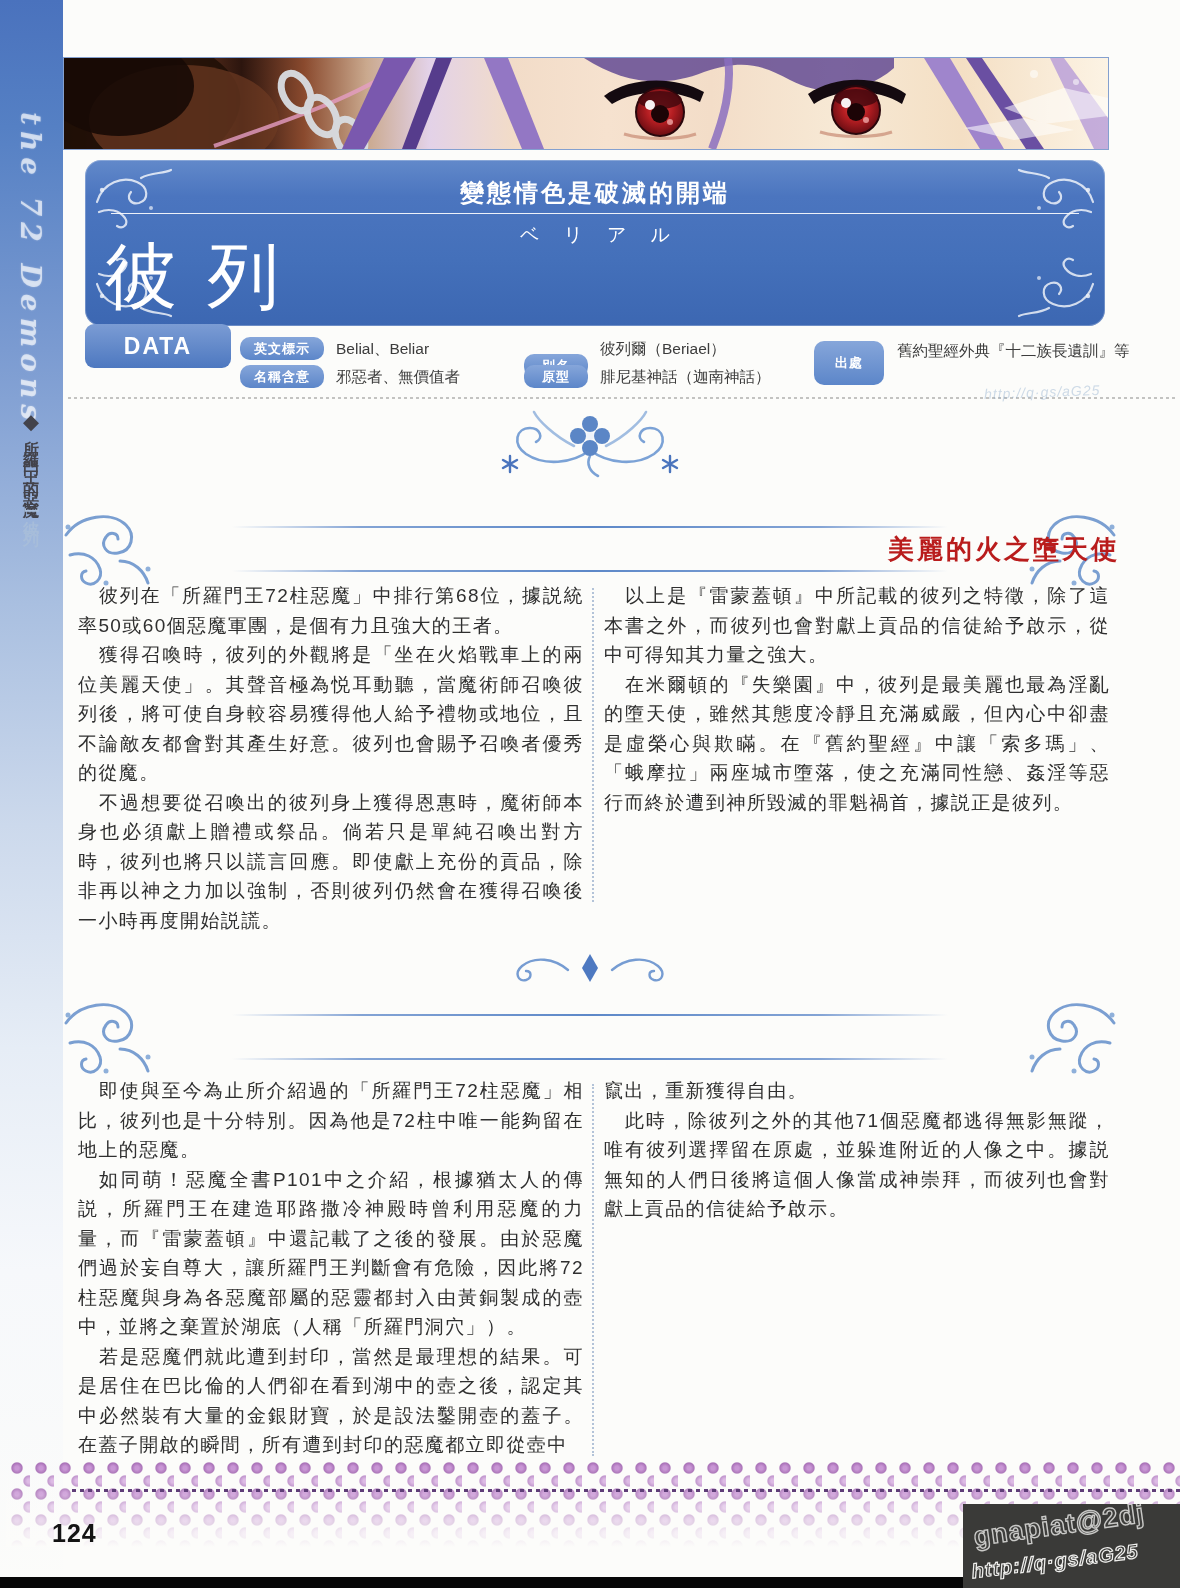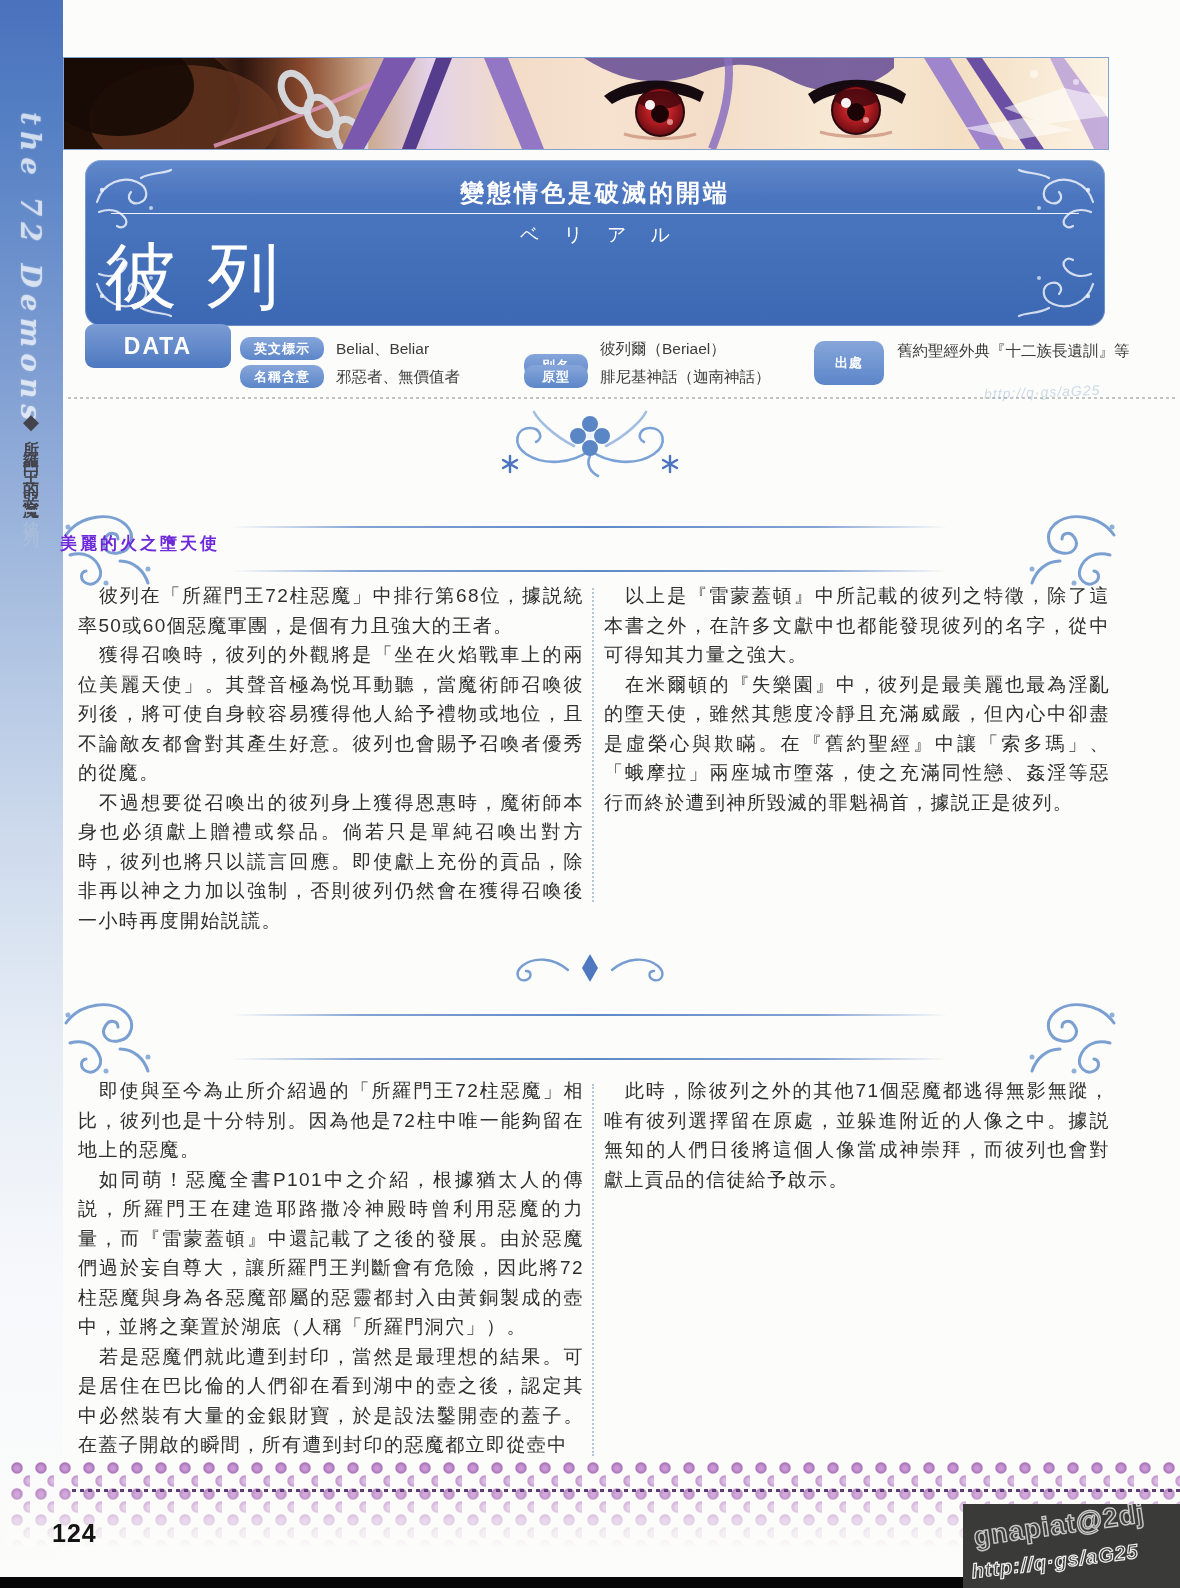--- a/index.html
+++ b/index.html
@@ -59,22 +59,22 @@
 
   
   .flourish-big{left:440px;top:406px;width:300px;height:74px;}
   .flourish-small{left:490px;top:948px;width:200px;height:40px;}
   .sec-head{left:60px;width:1060px;height:60px;}
   .sh1{top:519px;} .sh2{top:1007px;}
   .head-line{position:absolute;height:2px;left:172px;right:172px;
     background:linear-gradient(90deg,rgba(120,155,210,0) 0%,rgba(110,148,206,.85) 18%,
                #5d88c8 50%,rgba(110,148,206,.85) 82%,rgba(120,155,210,0) 100%);}
   .hl-top{top:7px;} .hl-bot{top:51px;}
-  .sec-title{position:absolute;left:0;right:0;top:13px;text-align:left;font-size:17px;
-    font-weight:bold;color:#6d28d9;letter-spacing:3px;}
+  .sec-title{position:absolute;left:0;right:0;top:13px;text-align:right;font-size:26px;
+    font-weight:bold;color:#b91c1c;letter-spacing:3px;}
   .sec-orn{position:absolute;width:96px;height:84px;top:-10px;}
   .orn-l{left:0;} .orn-r{right:0;transform:scaleX(-1);}
 
   
   .col{width:506px;font-size:19px;line-height:29.5px;color:#2f2f2f;text-align:justify;
     letter-spacing:1.4px;}
   .col p{margin:0;text-indent:1.1em;}
   .col p.cont{text-indent:0;}
   .c1l{left:78px;top:581px;} .c1r{left:604px;top:581px;}
   .c2l{left:78px;top:1076px;} .c2r{left:604px;top:1076px;}
@@ -290,21 +290,21 @@
     <div class="head-line hl-bot"></div>
   </div>
 
   <div class="abs col c1l">
     <p>彼列在「所羅門王72柱惡魔」中排行第68位，據説統率50或60個惡魔軍團，是個有力且強大的王者。</p>
     <p>獲得召喚時，彼列的外觀將是「坐在火焰戰車上的兩位美麗天使」。其聲音極為悦耳動聽，當魔術師召喚彼列後，將可使自身較容易獲得他人給予禮物或地位，且不論敵友都會對其產生好意。彼列也會賜予召喚者優秀的從魔。</p>
     <p>不過想要從召喚出的彼列身上獲得恩惠時，魔術師本身也必須獻上贈禮或祭品。倘若只是單純召喚出對方時，彼列也將只以謊言回應。即使獻上充份的貢品，除非再以神之力加以強制，否則彼列仍然會在獲得召喚後一小時再度開始説謊。</p>
   </div>
   <div class="abs vsep vs1"></div>
   <div class="abs col c1r">
-    <p>以上是『雷蒙蓋頓』中所記載的彼列之特徵，除了這本書之外，在許多文獻中也都能發現彼列的名字，從中可得知其力量之強大。</p>
+    <p>以上是『雷蒙蓋頓』中所記載的彼列之特徵，除了這本書之外，而彼列也會對獻上貢品的信徒給予啟示，從中可得知其力量之強大。</p>
     <p>在米爾頓的『失樂園』中，彼列是最美麗也最為淫亂的墮天使，雖然其態度冷靜且充滿威嚴，但內心中卻盡是虛榮心與欺瞞。在『舊約聖經』中讓「索多瑪」、「蛾摩拉」兩座城市墮落，使之充滿同性戀、姦淫等惡行而終於遭到神所毀滅的罪魁禍首，據説正是彼列。</p>
   </div>
 
   <svg class="abs flourish-small" viewBox="0 0 200 40">
     <polygon points="100,6 108,20 100,34 92,20" fill="#4e79c1"></polygon>
     <g fill="none" stroke="#769cd2" stroke-width="2.4" stroke-linecap="round">
       <path d="M78,22 C64,10 44,8 32,18 C24,25 28,34 36,32 C42,30 42,23 36,23"></path>
       <path d="M122,22 C136,10 156,8 168,18 C176,25 172,34 164,32 C158,30 158,23 164,23"></path>
     </g>
   </svg>
@@ -338,20 +338,21 @@
     <div class="head-line hl-bot"></div>
   </div>
 
   <div class="abs col c2l">
     <p>即使與至今為止所介紹過的「所羅門王72柱惡魔」相比，彼列也是十分特別。因為他是72柱中唯一能夠留在地上的惡魔。</p>
     <p>如同萌！惡魔全書P101中之介紹，根據猶太人的傳説，所羅門王在建造耶路撒冷神殿時曾利用惡魔的力量，而『雷蒙蓋頓』中還記載了之後的發展。由於惡魔們過於妄自尊大，讓所羅門王判斷會有危險，因此將72柱惡魔與身為各惡魔部屬的惡靈都封入由黃銅製成的壺中，並將之棄置於湖底（人稱「所羅門洞穴」）。</p>
     <p>若是惡魔們就此遭到封印，當然是最理想的結果。可是居住在巴比倫的人們卻在看到湖中的壺之後，認定其中必然裝有大量的金銀財寶，於是設法鑿開壺的蓋子。在蓋子開啟的瞬間，所有遭到封印的惡魔都立即從壺中</p>
   </div>
   <div class="abs vsep vs2"></div>
   <div class="abs col c2r">
+    <p class="cont">竄出，重新獲得自由。</p>
     <p>此時，除彼列之外的其他71個惡魔都逃得無影無蹤，唯有彼列選擇留在原處，並躲進附近的人像之中。據説無知的人們日後將這個人像當成神崇拜，而彼列也會對獻上貢品的信徒給予啟示。</p>
   </div>
 
   <div class="abs dots-band"></div>
   <div class="abs dash-line"></div>
   <div class="abs page-num">124</div>
   <div class="abs bottom-bar"></div>
   <div class="abs stamp">
     <div class="abs stamp-l1">gnapiat@2dj</div>
     <div class="abs stamp-l2">http://q·gs/aG25</div>

